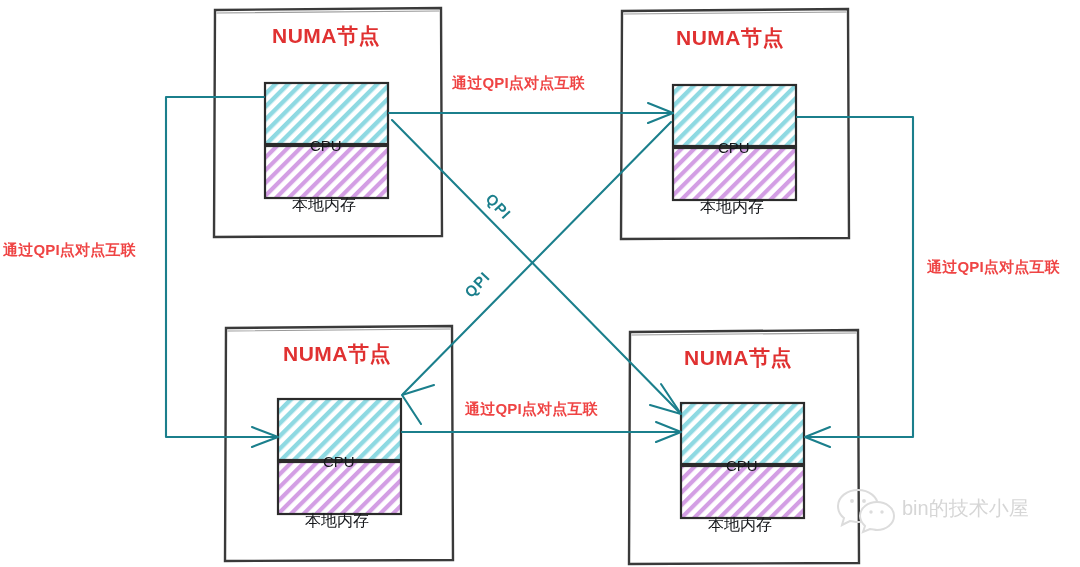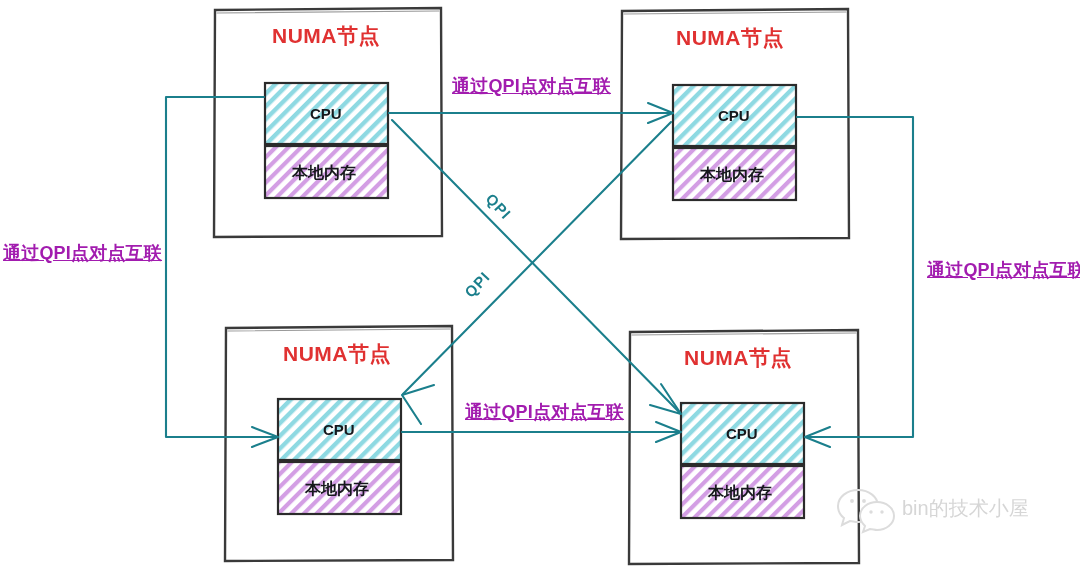--- a/index.html
+++ b/index.html
@@ -9,26 +9,26 @@
   }
   #stage{position:relative;width:941px;height:567px;background:#fff;}
   #art{position:absolute;left:0;top:0;width:1080px;height:567px;}
 
   .lbl{position:absolute;white-space:nowrap;font-weight:bold;}
 
   .node-title{
     color:#e03131;font-size:21px;letter-spacing:.5px;
   }
   .blk-label{
-    color:#16181c;font-size:15px;font-weight:bold;
+    color:#16181c;font-size:15px;font-weight:normal;margin-top:32px;
   }
   .blk-label.cn{font-size:16px;text-align:right;}
 
   .qpi-edge{
-    color:#a21caf;font-size:18px;font-weight:bold;letter-spacing:.2px;text-decoration:underline;
+    color:#ef4444;font-size:15px;font-weight:bold;letter-spacing:.2px;
   }
   .qpi-diag{
     color:#1b7f8c;font-size:15px;font-weight:bold;letter-spacing:1px;
   }
 
   .wm{
     position:absolute;color:#d8d8d8;font-size:20px;white-space:nowrap;
     display:flex;align-items:center;gap:7px;text-align:center;
   }
   .wm .wm-txt{color:#d6d6d6;font-size:20px;}

